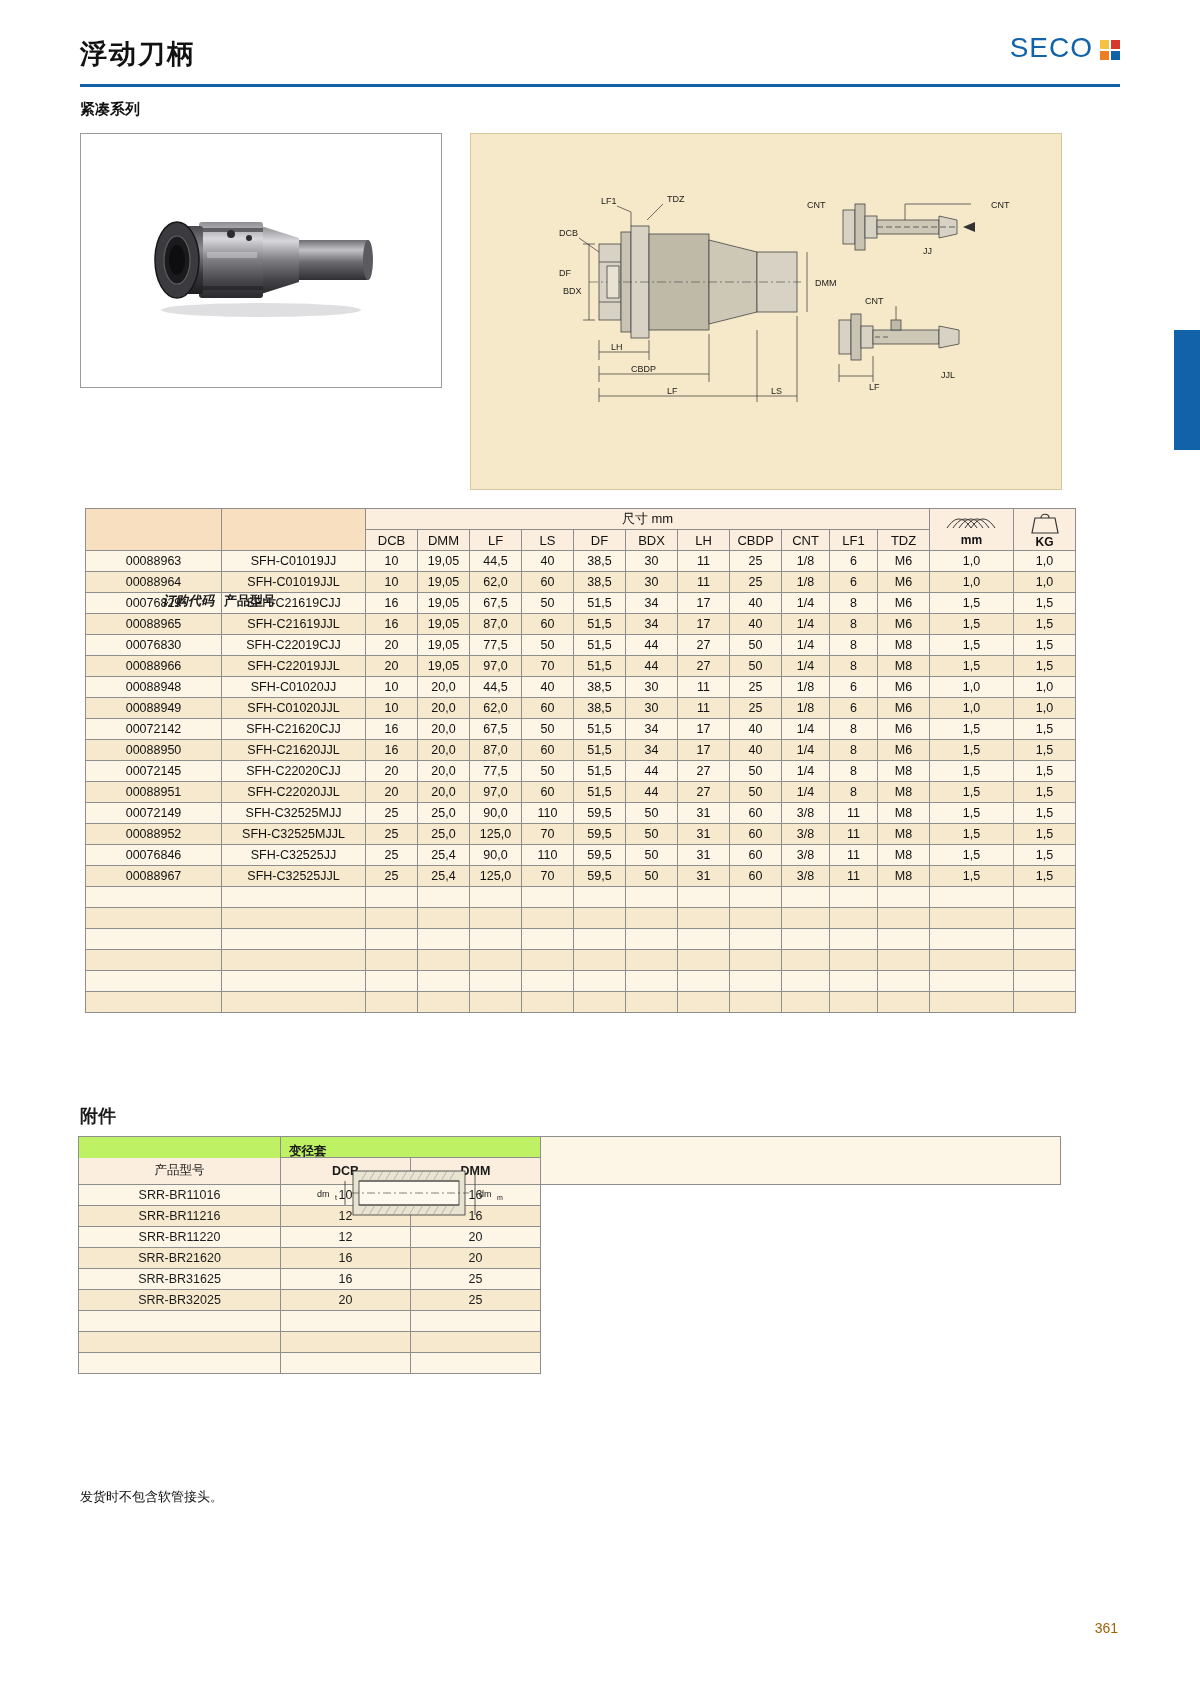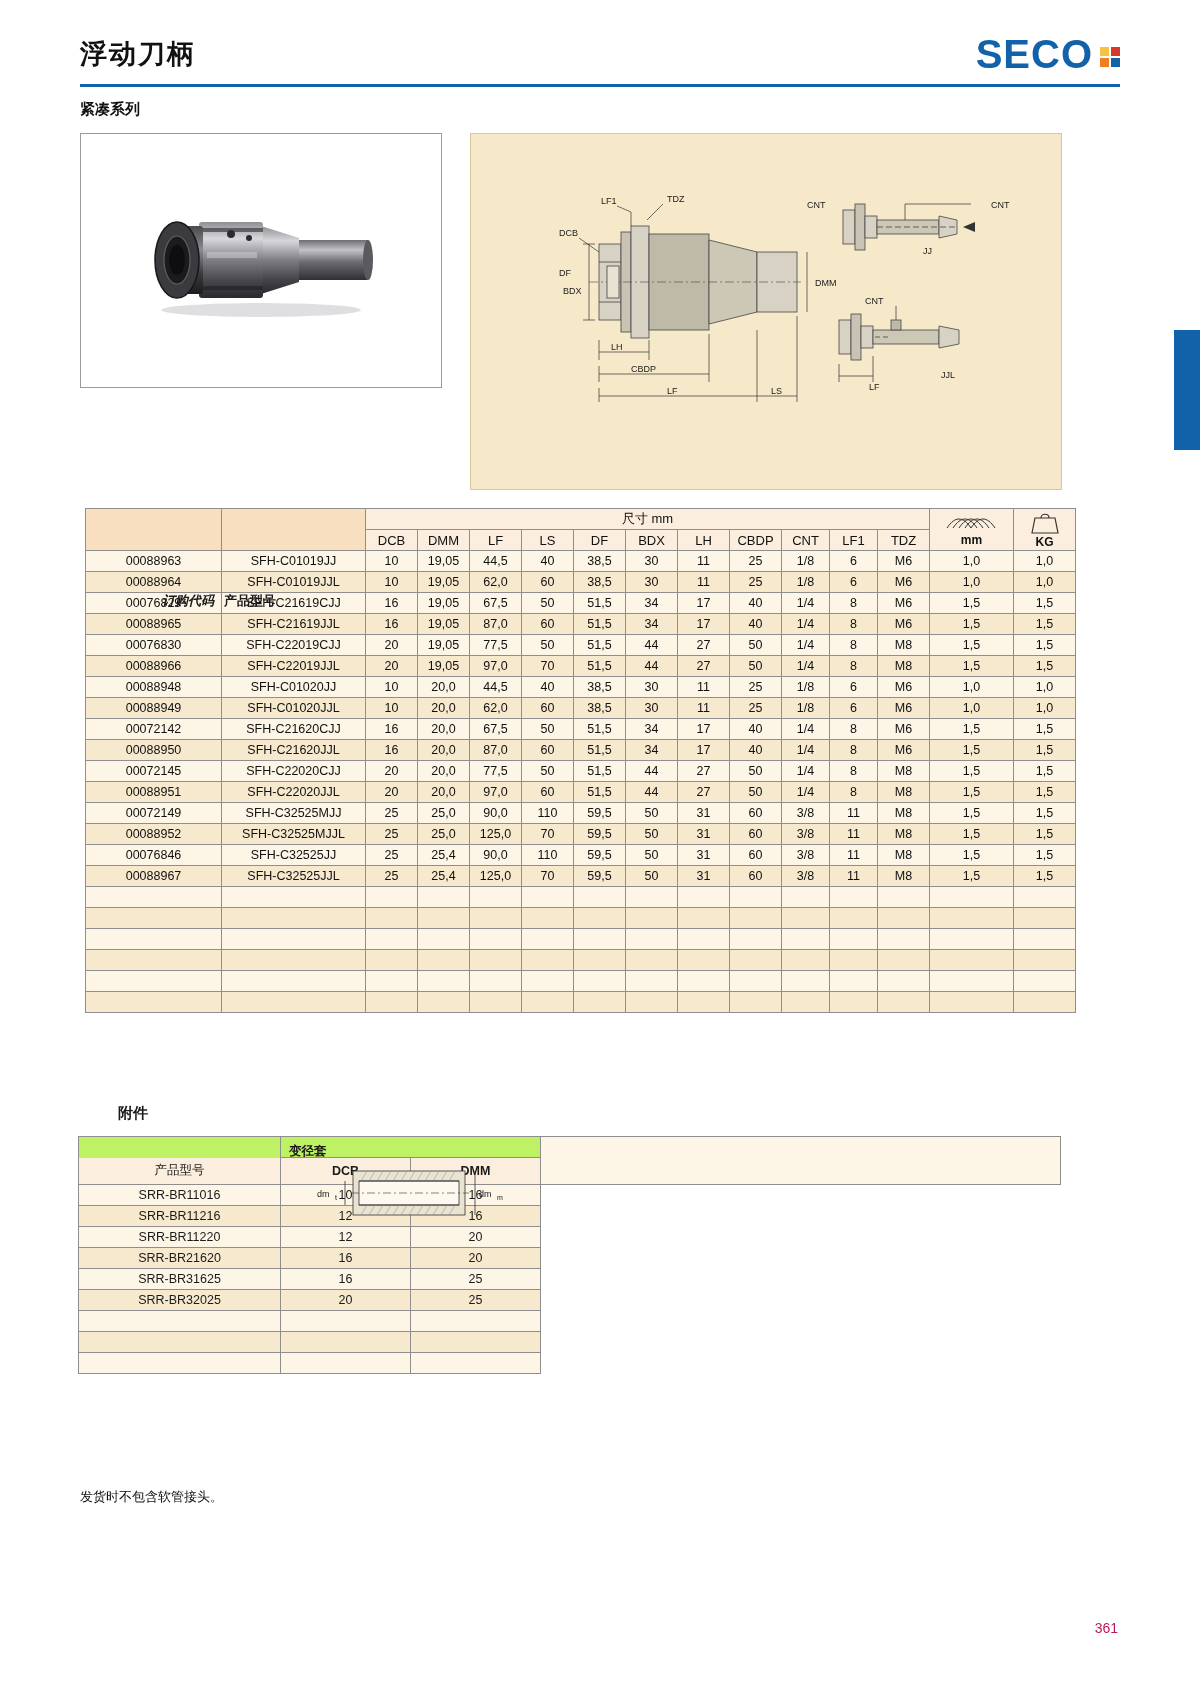--- a/index.html
+++ b/index.html
@@ -43,22 +43,22 @@
     height: 3px;
     background: #1162a8;
   }
   .logo {
     position: absolute;
     right: 0; top: 0px;
     display: flex;
     align-items: center;
   }
   .logo-text {
-    font-size: 40px;
-    font-weight: bold;
+    font-size: 28px;
+    font-weight: normal;
     color: #1162a8;
     letter-spacing: 1px;
     font-family: "Liberation Sans", sans-serif;
   }
   .logo-squares {
     display: grid;
     grid-template-columns: 9px 9px;
     grid-template-rows: 9px 9px;
     gap: 2px;
     margin-left: 7px;
@@ -145,23 +145,22 @@
   .weight-icon, .cut-icon {
     display: block;
     margin: 0 auto;
   }
   .unit-mm { font-size: 12px; font-weight: bold; }
 
   
   .acc-label {
     position: absolute;
     left: 80px; top: 1104px;
-    font-size: 15px;
+    font-size: 18px;
     font-weight: bold;
-    margin-left: 38px;
   }
   .acc-wrap {
     position: absolute;
     left: 78px; top: 1136px;
     width: 982px;
   }
   table.acc {
     border-collapse: collapse;
     table-layout: fixed;
     width: 982px;
@@ -184,21 +183,21 @@
   .footnote {
     position: absolute;
     left: 80px; top: 1488px;
     font-size: 13px;
     color: #111;
   }
   .page-number {
     position: absolute;
     right: 82px; top: 1620px;
     font-size: 14px;
-    color: #be185d;
+    color: #a16207;
   }
   text { font-family: "Liberation Sans", sans-serif; }
 </style>
 </head>
 <body>
 
 <div class="page">
 
   <div class="header">
     <div class="page-title">浮动刀柄</div>

